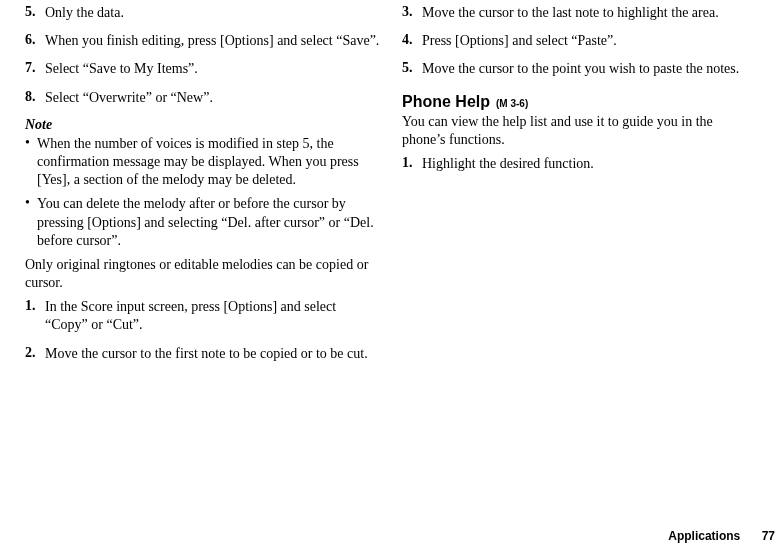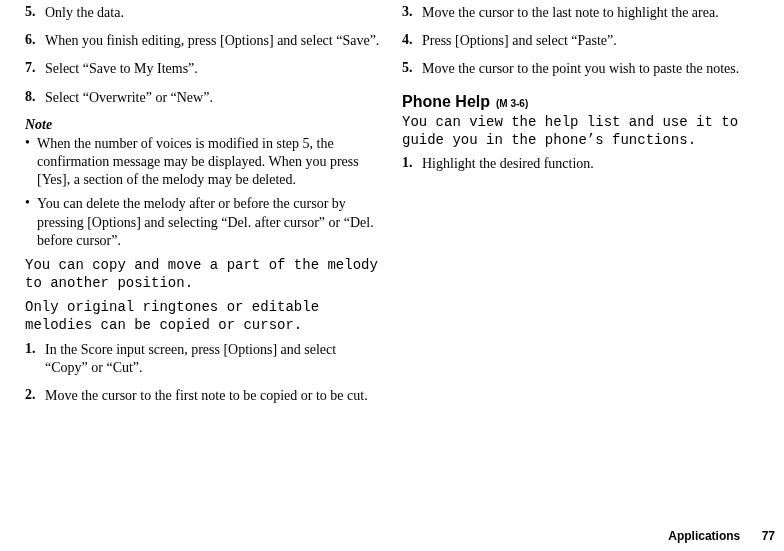--- a/index.html
+++ b/index.html
@@ -57,21 +57,20 @@
   }
   .section-bold {
     font-family: Arial, Helvetica, sans-serif;
     font-weight: bold;
     font-size: 14px;
     margin: 10px 0 2px 0;
   }
   .para {
     margin: 2px 0 6px 0;
     line-height: 1.3;
-    font-family: Liberation Mono, monospace;
   }
   .heading-row {
     display: flex;
     align-items: baseline;
     margin-top: 14px;
   }
   .heading-main {
     font-family: Arial, Helvetica, sans-serif;
     font-weight: bold;
     font-size: 16px;
@@ -136,21 +135,20 @@
     <div class="bullet">
       <span class="dot">•</span>
       <span class="itxt">When the number of voices is modified in step 5, the confirmation message may be displayed. When you press [Yes], a section of the melody may be deleted.</span>
     </div>
 
     <div class="bullet">
       <span class="dot">•</span>
       <span class="itxt">You can delete the melody after or before the cursor by pressing [Options] and selecting “Del. after cursor” or “Del. before cursor”.</span>
     </div>
 
-    <div class="para">You can copy and move a part of the melody to another position.</div>
     <div class="para">Only original ringtones or editable melodies can be copied or cursor.</div>
 
     <ol>
       <li>
         <span class="num">1.</span>
         <span class="txt">In the Score input screen, press [Options] and select “Copy” or “Cut”.</span>
       </li>
       <li>
         <span class="num">2.</span>
         <span class="txt">Move the cursor to the first note to be copied or to be cut.</span>

